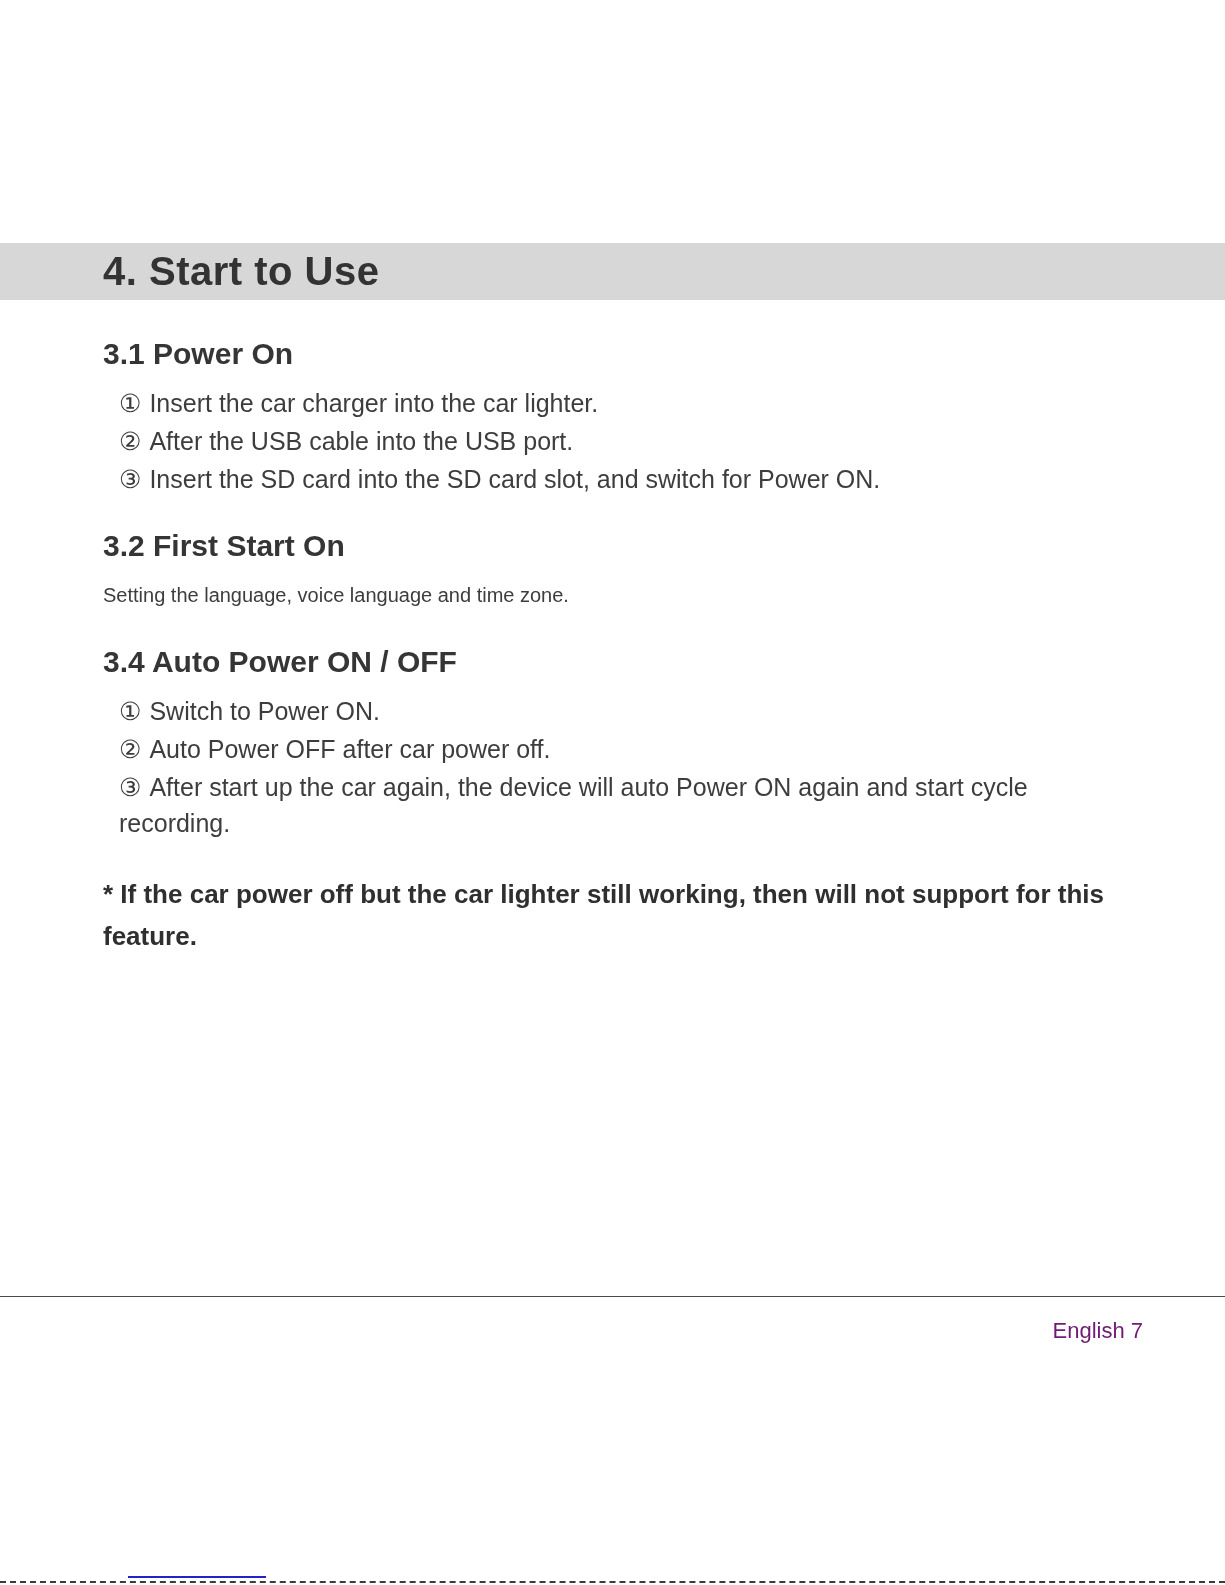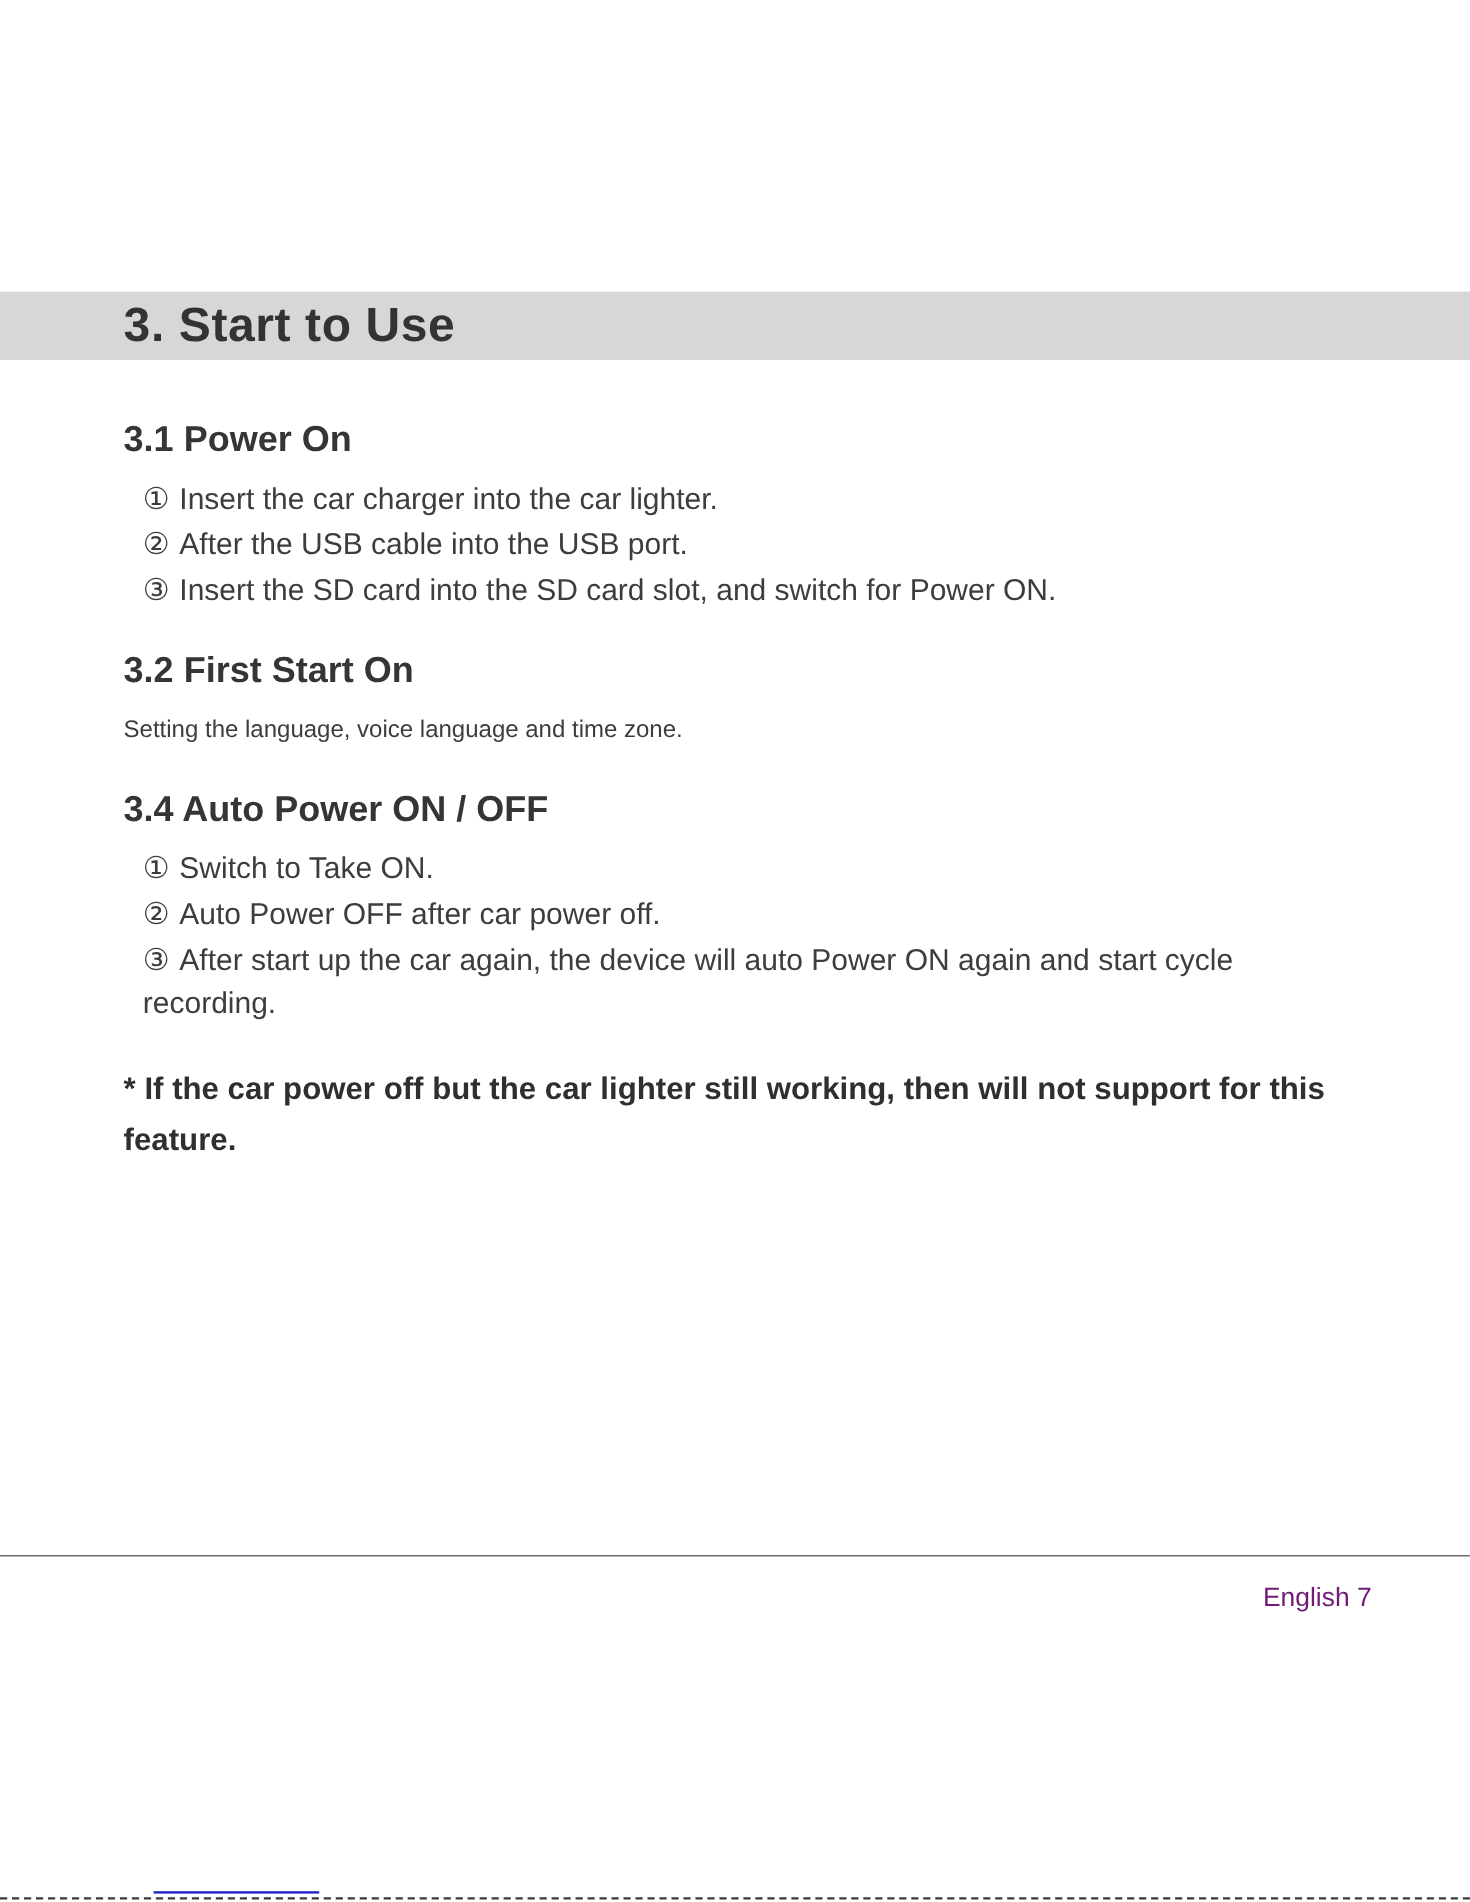--- a/index.html
+++ b/index.html
@@ -28,21 +28,21 @@
   }
   .header-bar h1 {
     margin: 0 0 0 103px;
     font-size: 40px;
     font-weight: bold;
     color: #333333;
     letter-spacing: 0.5px;
   }
   .content {
     position: absolute;
-    top: 350px;
+    top: 337px;
     left: 103px;
     width: 1010px;
   }
   .section {
     margin-bottom: 32px;
   }
   .section-title {
     margin: 0 0 14px 0;
     font-size: 30px;
     font-weight: bold;
@@ -102,21 +102,21 @@
     height: 0;
     border-top: 2px solid #2222cc;
   }
 </style>
 </head>
 <body>
 
 <div class="page">
 
   <div class="header-bar">
-    <h1>3. Start to Use</h1>
+    <h1>4. Start to Use</h1>
   </div>
 
   <div class="content">
 
     <section class="section">
       <h2 class="section-title">3.1 Power On</h2>
       <p class="item">
         <span class="marker">①</span><span>Insert the car charger into the car lighter.</span>
       </p>
       <p class="item">
@@ -129,21 +129,21 @@
 
     <section class="section">
       <h2 class="section-title">3.2 First Start On</h2>
       <p class="paragraph">Setting the language, voice language and time zone.</p>
     </section>
 
 
     <section class="section">
       <h2 class="section-title">3.4 Auto Power ON / OFF</h2>
       <p class="item">
-        <span class="marker">①</span><span>Switch to Take ON.</span>
+        <span class="marker">①</span><span>Switch to Power ON.</span>
       </p>
       <p class="item">
         <span class="marker">②</span><span>Auto Power OFF after car power off.</span>
       </p>
       <p class="item">
         <span class="marker">③</span><span>After start up the car again, the device will auto Power ON again and start cycle recording.</span>
       </p>
     </section>
 
     <p class="note">* If the car power off but the car lighter still working, then will not support for this feature.</p>

